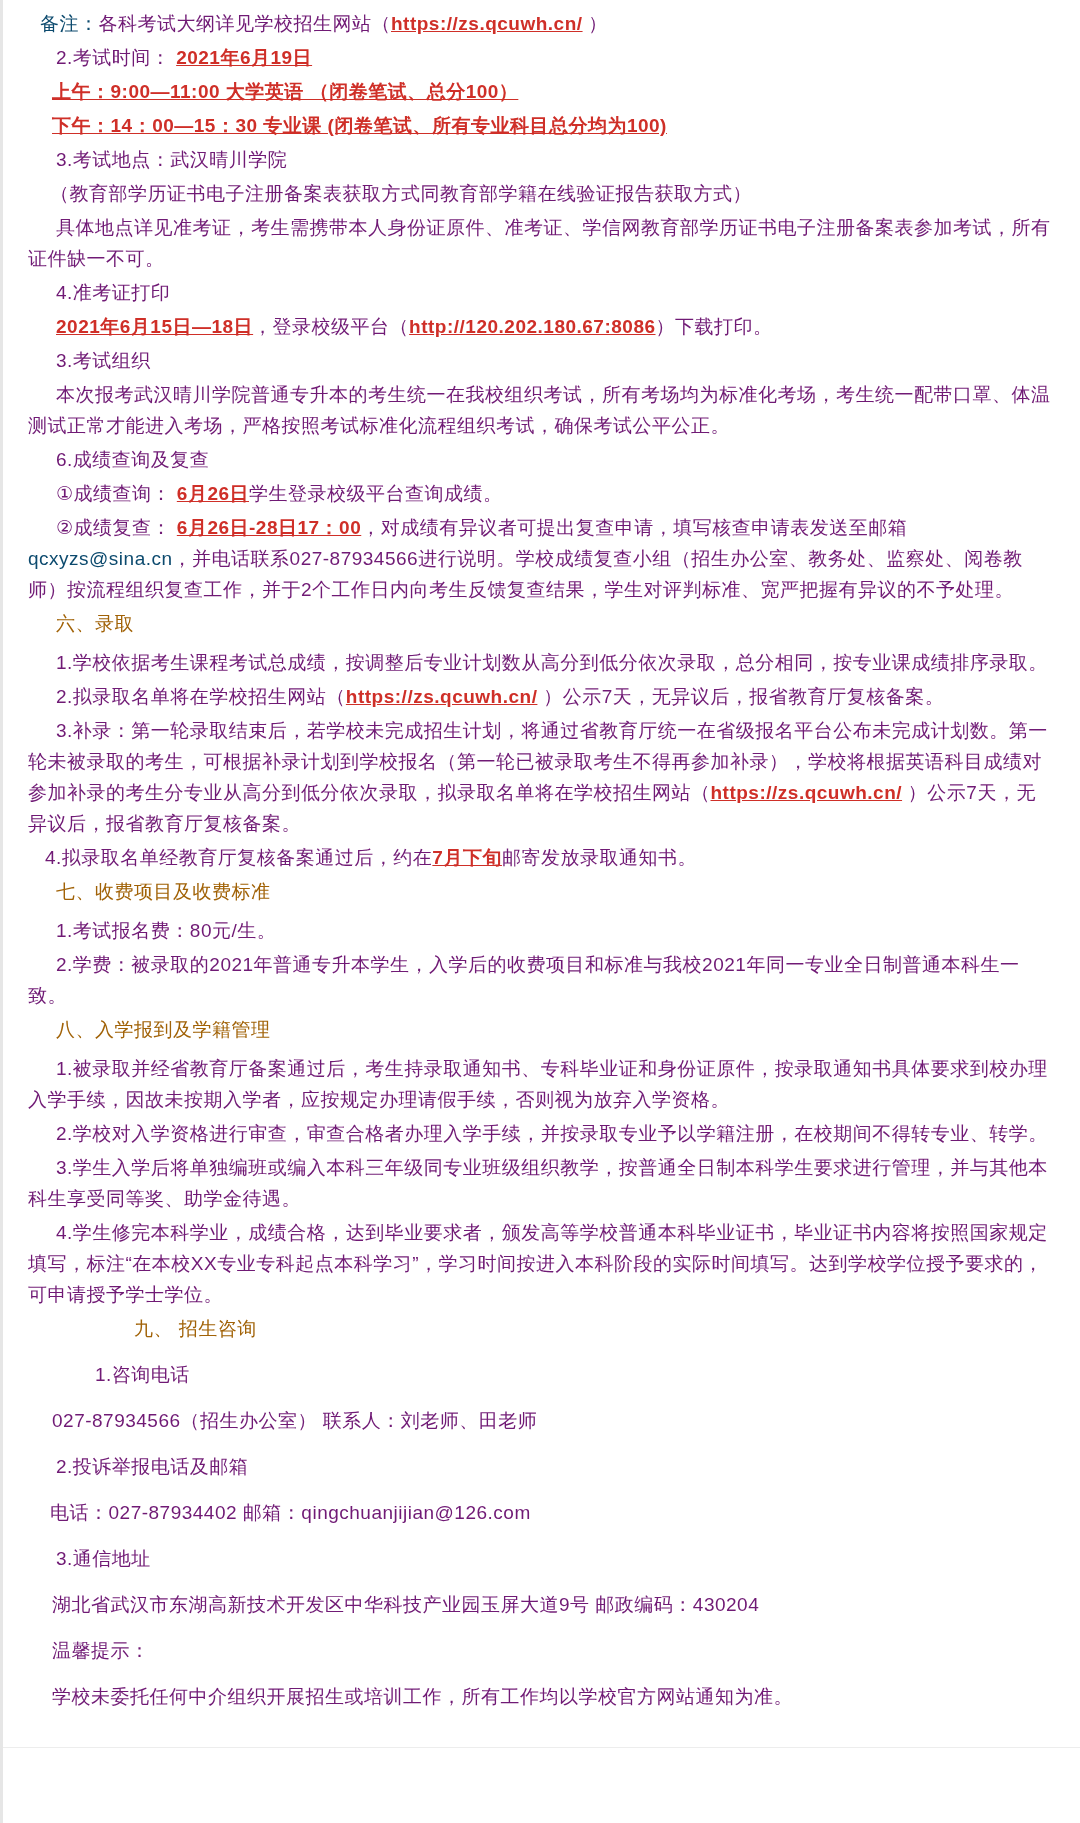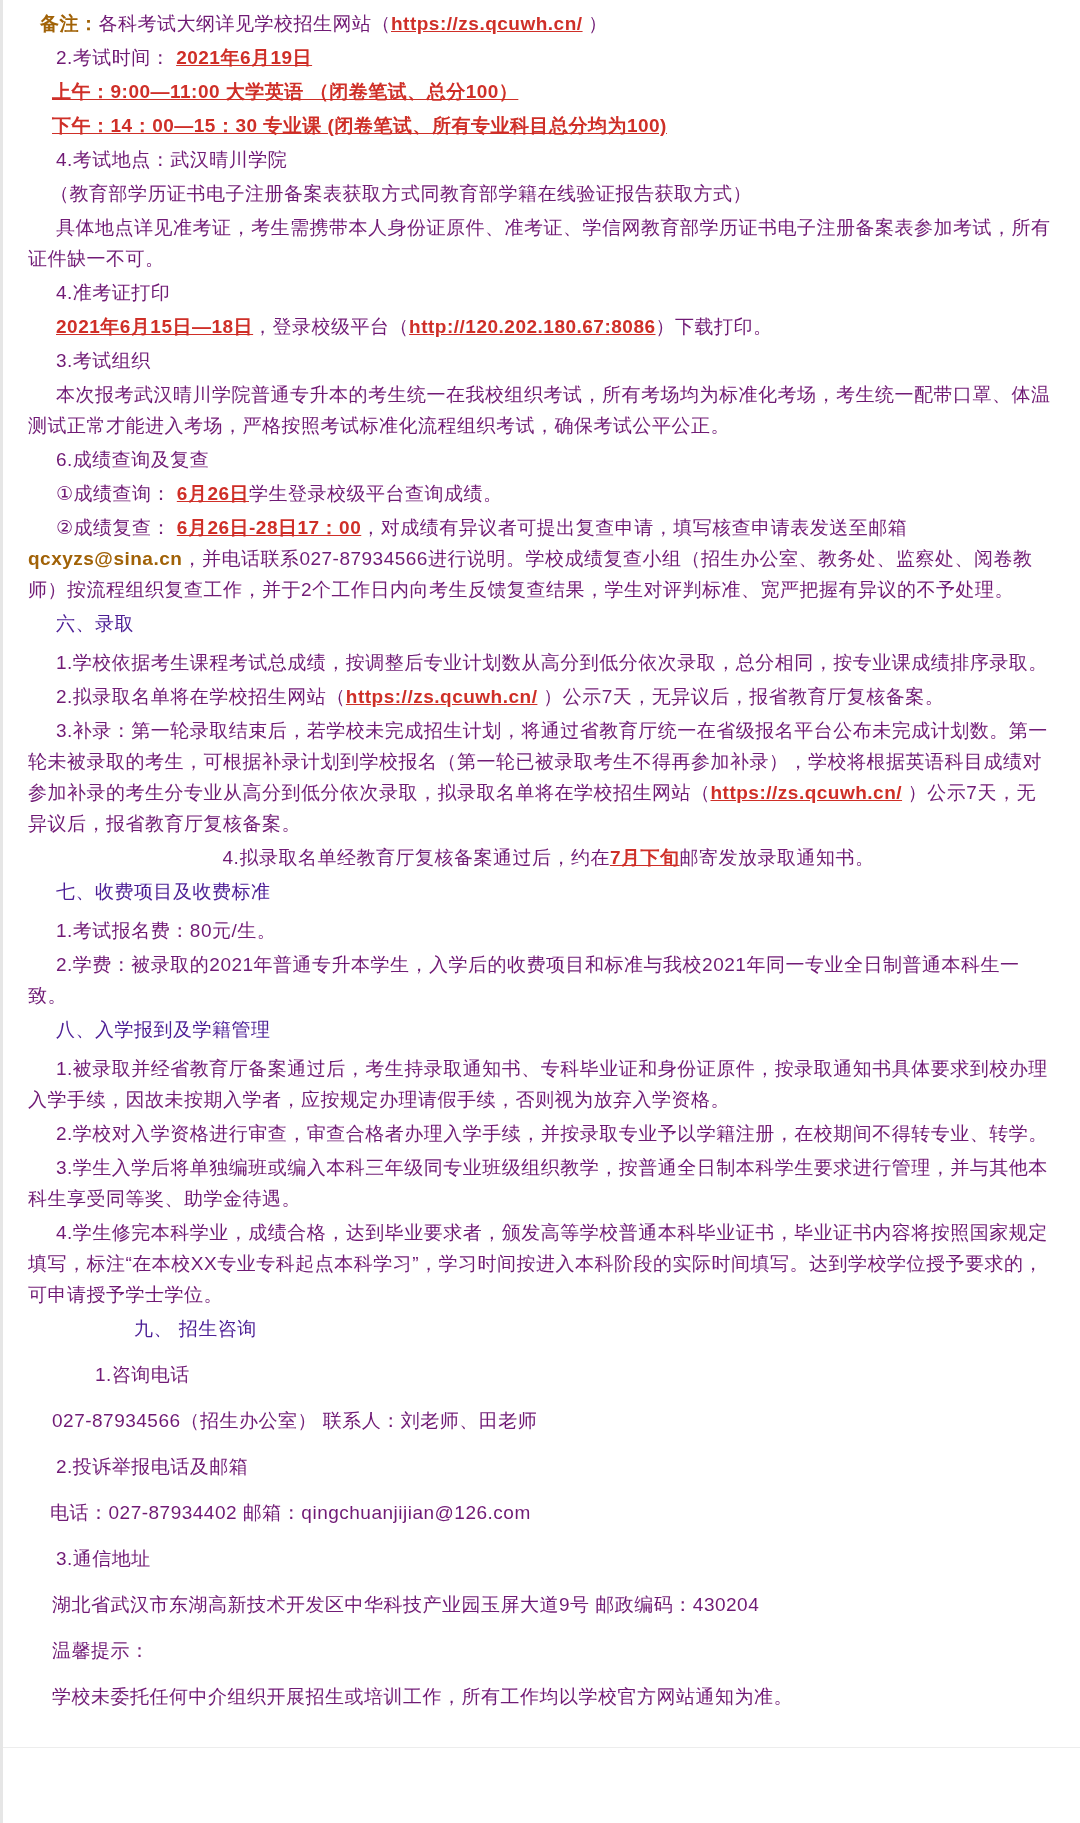--- a/index.html
+++ b/index.html
@@ -23,47 +23,47 @@
   .para {
     margin: 0 0 3px 0;
     font-size: 19px;
     line-height: 31px;
     letter-spacing: 0.5px;
   }
   
   .ind-note  { text-indent: 12px; }
   .ind-std   { text-indent: 28px; }
   .ind-paren { text-indent: 22px; }
-  .ind-less  { text-indent: 17px; text-align: center; }
+  .ind-less  { text-indent: 17px; }
   .ind-nine  { text-indent: 106px; }
   .ind-sub   { text-indent: 67px; }
   .ind-small { text-indent: 24px; }
   
   .sp-lg { margin-bottom: 15px; }
   .sp-md { margin-bottom: 8px; }
   
   .run-n { color: #701a75; font-weight: normal; }
-  .run-b { color: #a16207; font-weight: bold; }
+  .run-b { color: #0c4a6e; font-weight: normal; }
   .run-r { color: #cf2f28; font-weight: bold; text-decoration: underline; }
-  .run-g { color: #4c1d95; font-weight: normal; }
+  .run-g { color: #a16207; font-weight: normal; }
   .bottom-gap { height: 20px; }
   .divider { height: 1px; background: #ededed; margin: 0 -28px; }
   .tail { height: 80px; }
 </style>
 </head>
 <body>
 
 <div class="page">
   <div class="left-edge"></div>
   <div id="doc-body">
       <p class="para ind-note"><span class="run-b">备注：</span><span class="run-n">各科考试大纲详见学校招生网站（</span><span class="run-r">https://zs.qcuwh.cn/</span><span class="run-n"> ）</span></p>
       <p class="para ind-std"><span class="run-n">2.考试时间： </span><span class="run-r">2021年6月19日</span></p>
       <p class="para ind-small"><span class="run-r">上午：9:00—11:00 大学英语 （闭卷笔试、总分100）</span></p>
       <p class="para ind-small"><span class="run-r">下午：14：00—15：30 专业课 (闭卷笔试、所有专业科目总分均为100)</span></p>
-      <p class="para ind-std"><span class="run-n">4.考试地点：武汉晴川学院</span></p>
+      <p class="para ind-std"><span class="run-n">3.考试地点：武汉晴川学院</span></p>
       <p class="para ind-paren"><span class="run-n">（教育部学历证书电子注册备案表获取方式同教育部学籍在线验证报告获取方式）</span></p>
       <p class="para ind-std"><span class="run-n">具体地点详见准考证，考生需携带本人身份证原件、准考证、学信网教育部学历证书电子注册备案表参加考试，所有证件缺一不可。</span></p>
       <p class="para ind-std"><span class="run-n">4.准考证打印</span></p>
       <p class="para ind-std"><span class="run-r">2021年6月15日—18日</span><span class="run-n">，登录校级平台（</span><span class="run-r">http://120.202.180.67:8086</span><span class="run-n">）下载打印。</span></p>
       <p class="para ind-std"><span class="run-n">3.考试组织</span></p>
       <p class="para ind-std"><span class="run-n">本次报考武汉晴川学院普通专升本的考生统一在我校组织考试，所有考场均为标准化考场，考生统一配带口罩、体温测试正常才能进入考场，严格按照考试标准化流程组织考试，确保考试公平公正。</span></p>
       <p class="para ind-std"><span class="run-n">6.成绩查询及复查</span></p>
       <p class="para ind-std"><span class="run-n">①成绩查询： </span><span class="run-r">6月26日</span><span class="run-n">学生登录校级平台查询成绩。</span></p>
       <p class="para ind-std"><span class="run-n">②成绩复查： </span><span class="run-r">6月26日-28日17：00</span><span class="run-n">，对成绩有异议者可提出复查申请，填写核查申请表发送至邮箱</span><span class="run-b">qcxyzs@sina.cn</span><span class="run-n">，并电话联系027-87934566进行说明。学校成绩复查小组（招生办公室、教务处、监察处、阅卷教师）按流程组织复查工作，并于2个工作日内向考生反馈复查结果，学生对评判标准、宽严把握有异议的不予处理。</span></p>
       <p class="para ind-std sp-md"><span class="run-g">六、录取</span></p>

